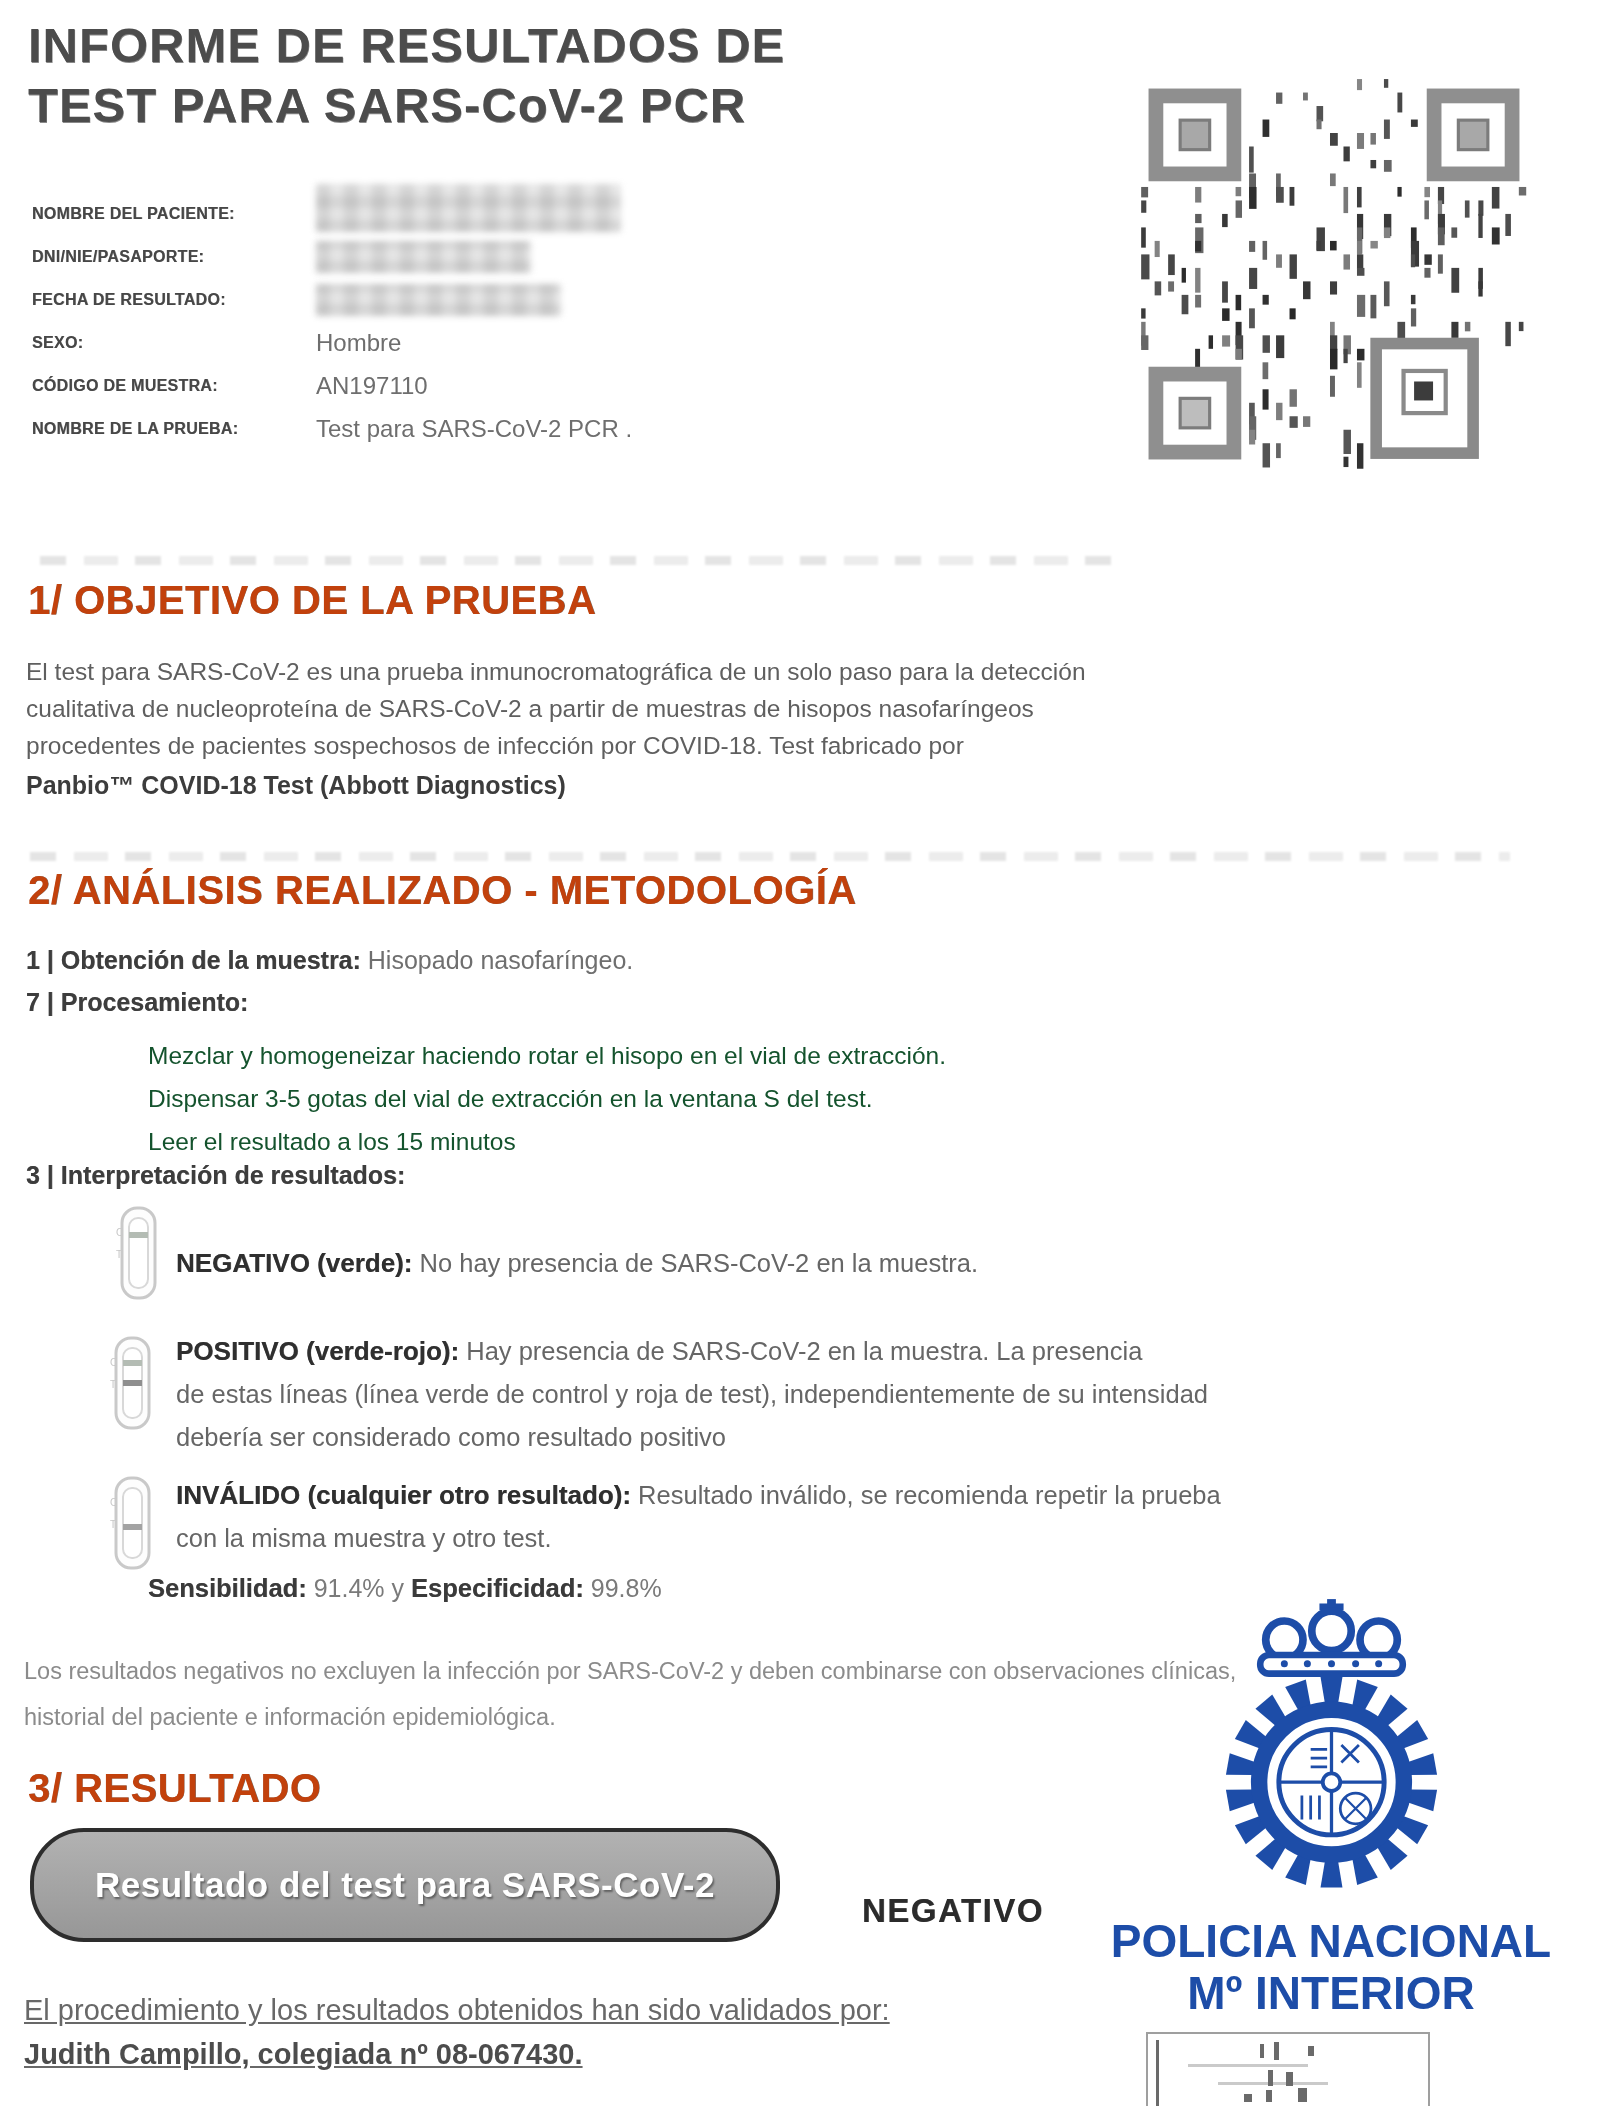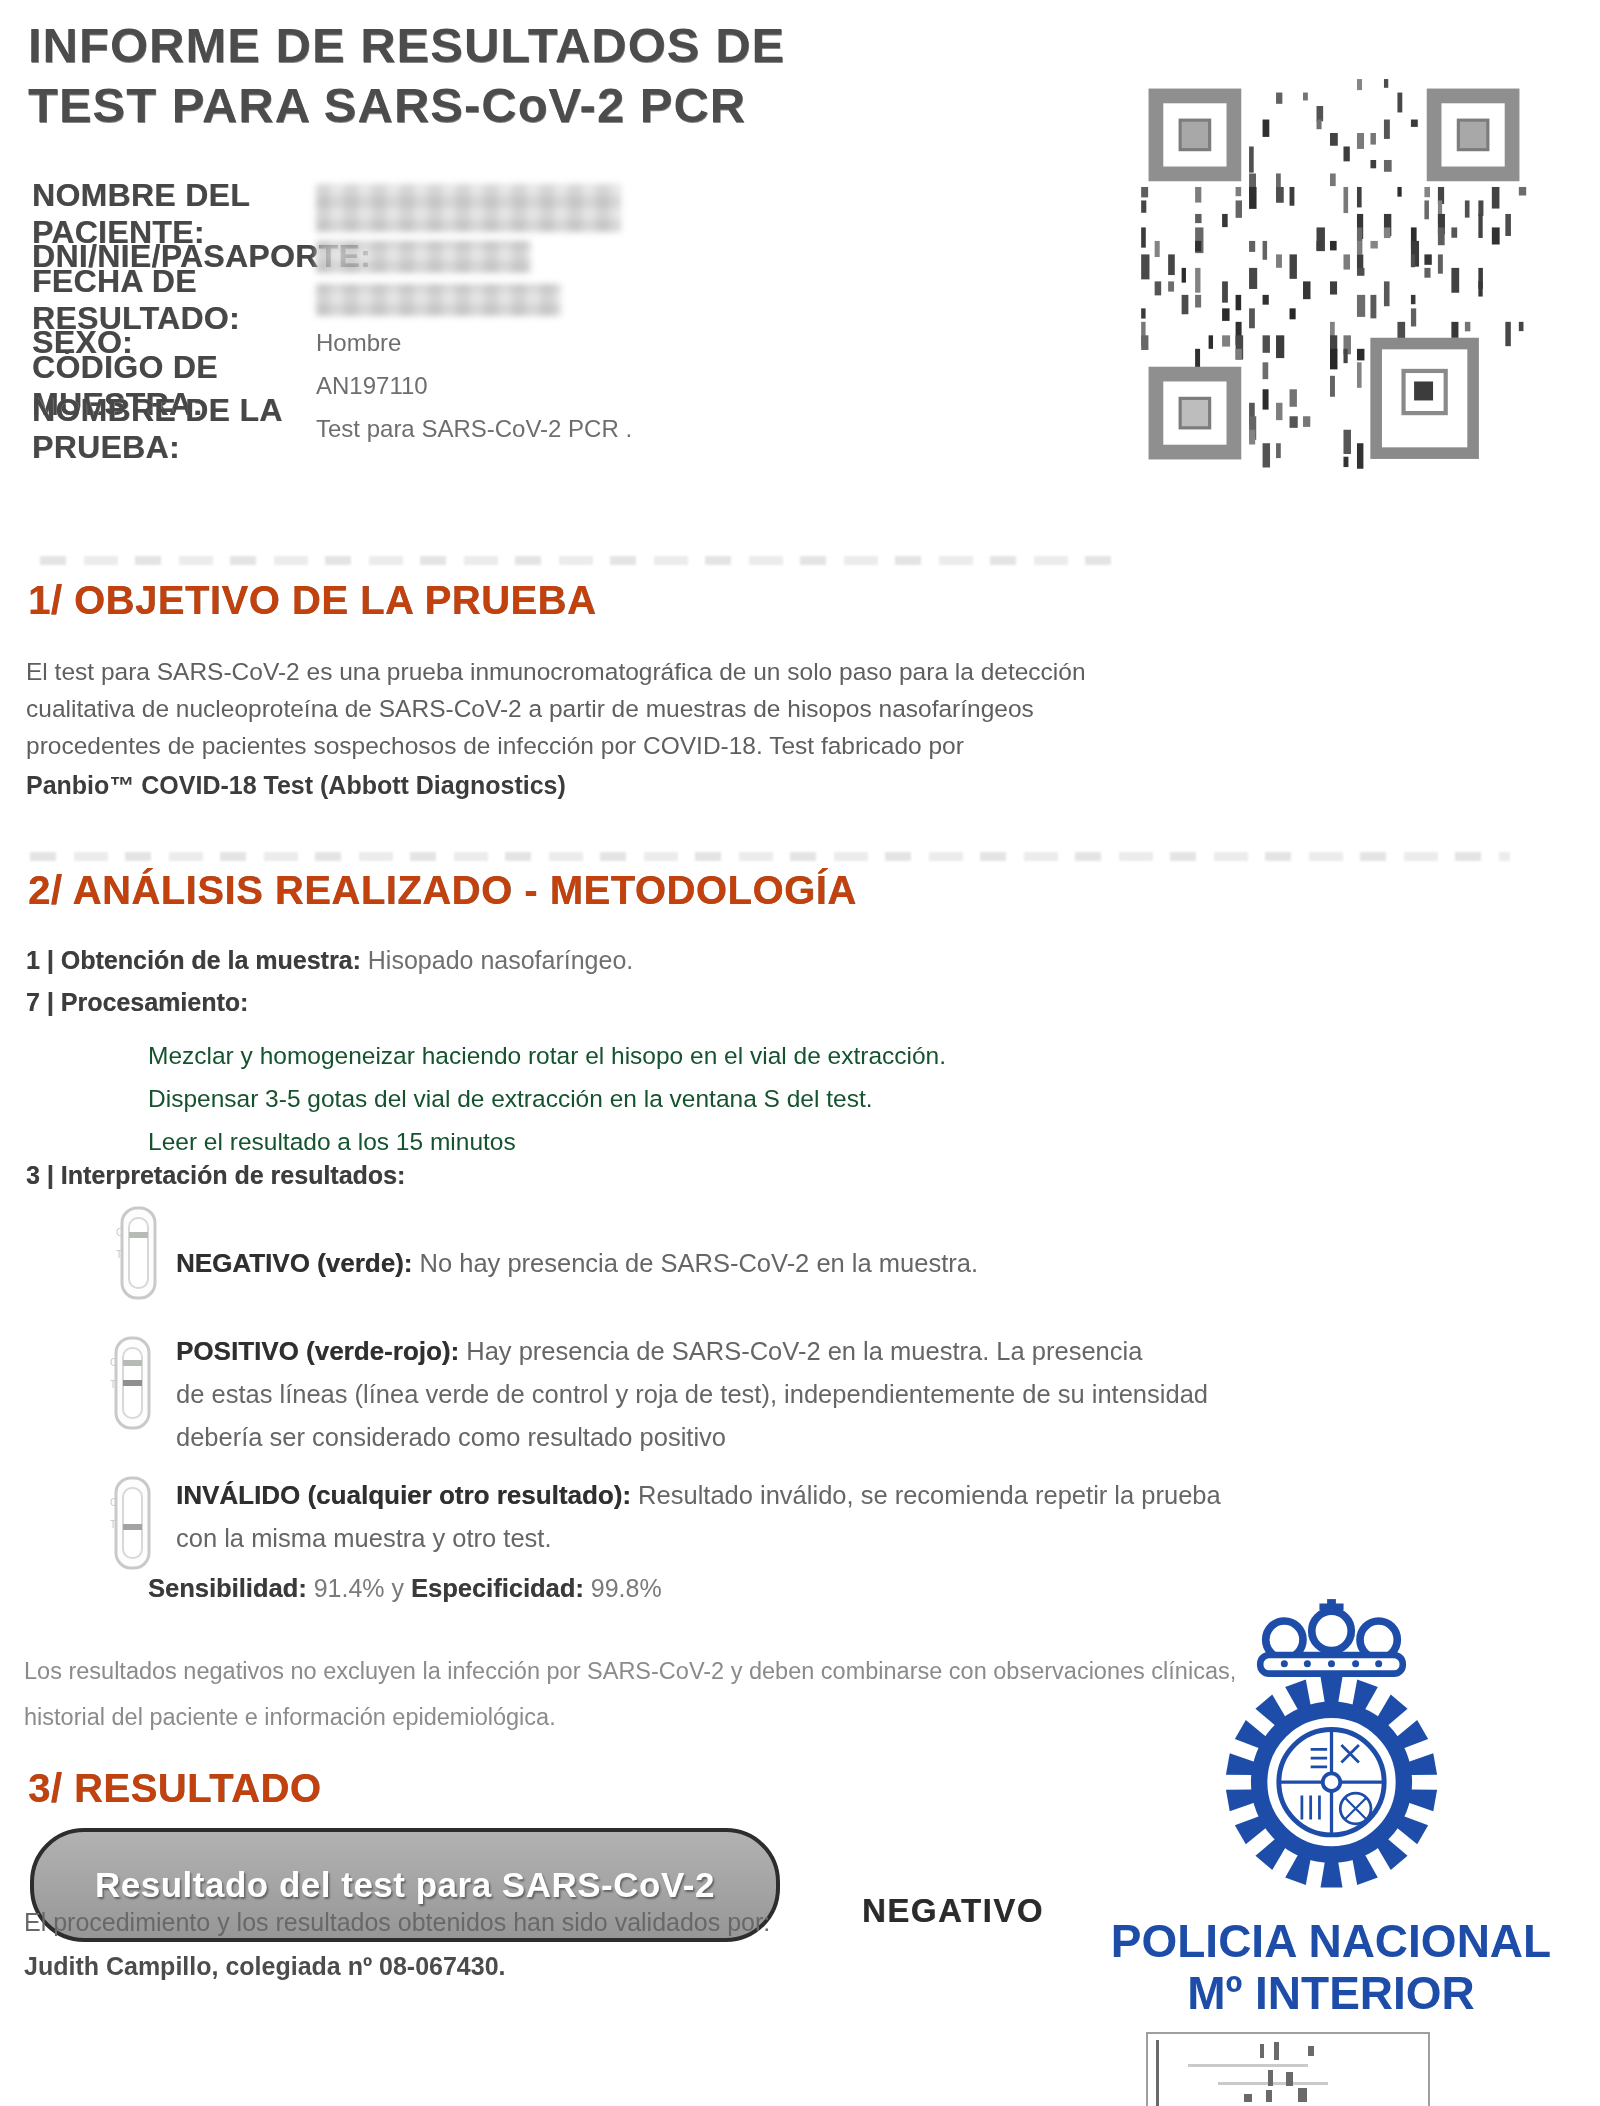--- a/index.html
+++ b/index.html
@@ -6,21 +6,21 @@
   .page{position:relative;width:1600px;height:2106px;background:#fff;overflow:hidden;
         font-family:"Liberation Sans",sans-serif;color:#444;}
 
   
   .doc-title{position:absolute;left:28px;top:16px;font-size:49px;font-weight:700;
              color:#4c4c4c;letter-spacing:1px;line-height:1.22;text-shadow:.5px .5px 0 #8a8a8a;}
 
   
   .fields{position:absolute;left:32px;top:192px;}
   .frow{display:flex;align-items:center;height:43px;}
-  .flabel{width:284px;font-size:32px;font-weight:700;color:#474747;letter-spacing:.3px;
+  .flabel{width:284px;font-size:16px;font-weight:700;color:#474747;letter-spacing:.3px;
           text-shadow:.4px .4px 0 #999;}
   .fvalue{font-size:24px;color:#6e6e6e;}
   .redacted{height:32px;border-radius:2px;filter:blur(3px);opacity:.8;
     background-image:repeating-linear-gradient(90deg,#d6d6d6 0 14px,#ececec 14px 28px),
                      repeating-linear-gradient(0deg,#dcdcdc 0 12px,#f1f1f1 12px 24px);
     background-blend-mode:multiply;}
   .r0{width:305px;height:48px;margin-top:-12px;}
   .r1{width:215px;}
   .r2{width:245px;}
 
@@ -60,21 +60,21 @@
   .pill span{color:#fff;font-weight:700;font-size:35px;letter-spacing:.5px;
              text-shadow:1.5px 1.5px 2px rgba(0,0,0,.4);}
 
   .resultval{position:absolute;left:862px;top:1892px;font-size:33px;font-weight:700;
              color:#2b2b2b;letter-spacing:1.5px;text-shadow:.4px .4px 0 #777;}
 
   .police{position:absolute;left:1098px;top:1598px;width:466px;text-align:center;color:#1d4da8;}
   .police svg{display:block;margin:0 auto;}
   .ptext{font-size:46px;font-weight:700;line-height:1.12;letter-spacing:0;}
 
-  .validation{position:absolute;left:24px;top:1900px;font-size:25px;line-height:44px;color:#686868;}
+  .validation{position:absolute;left:24px;top:1988px;font-size:29px;line-height:44px;color:#686868;text-decoration:underline;}
   .validation .vbold{font-weight:700;color:#4c4c4c;}
 
   .stamp{position:absolute;left:1146px;top:2032px;width:280px;height:80px;
          border:2px solid #9f9f9f;border-bottom:none;background:#fff;}
   .stamp i{position:absolute;display:block;background:#6a6a6a;filter:blur(.7px);}
 
   .bleed{position:absolute;height:9px;opacity:.22;filter:blur(1px);
      background:repeating-linear-gradient(90deg,#888 0 26px,transparent 26px 44px,#aaa 44px 78px,transparent 78px 95px);}
   #bleed1{left:40px;top:556px;width:1080px;}
   #bleed2{left:30px;top:852px;width:1480px;}

